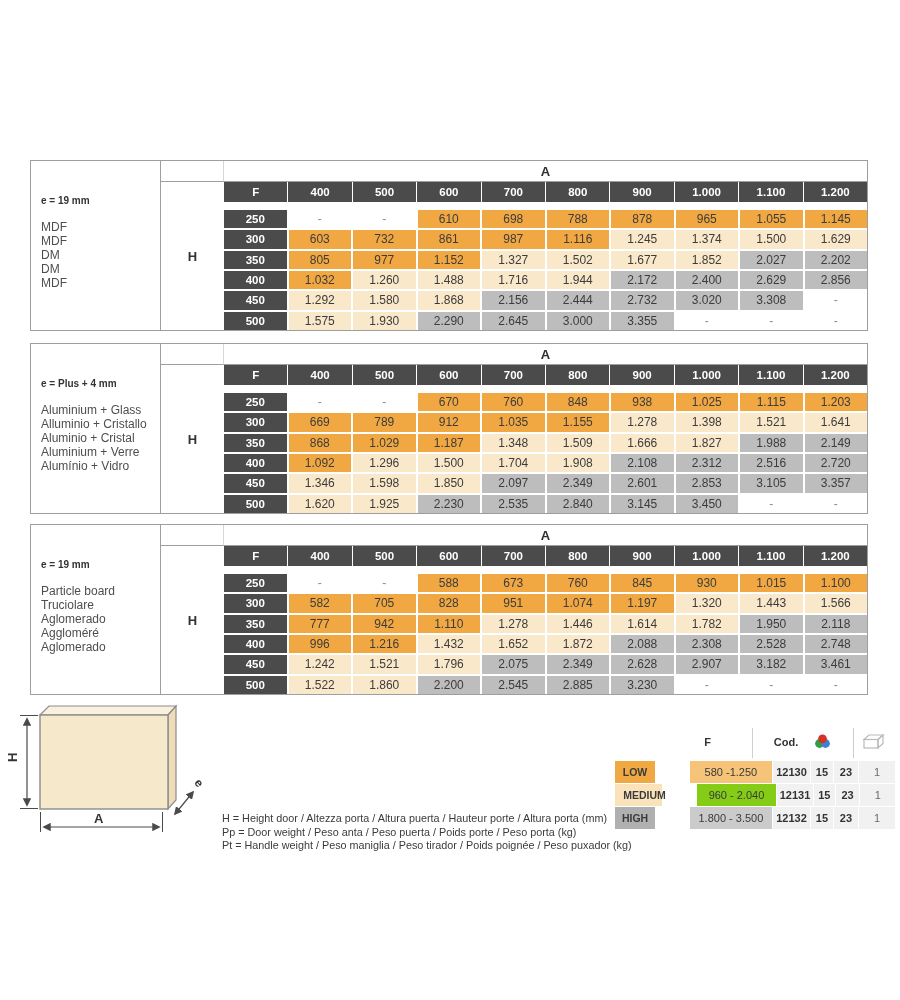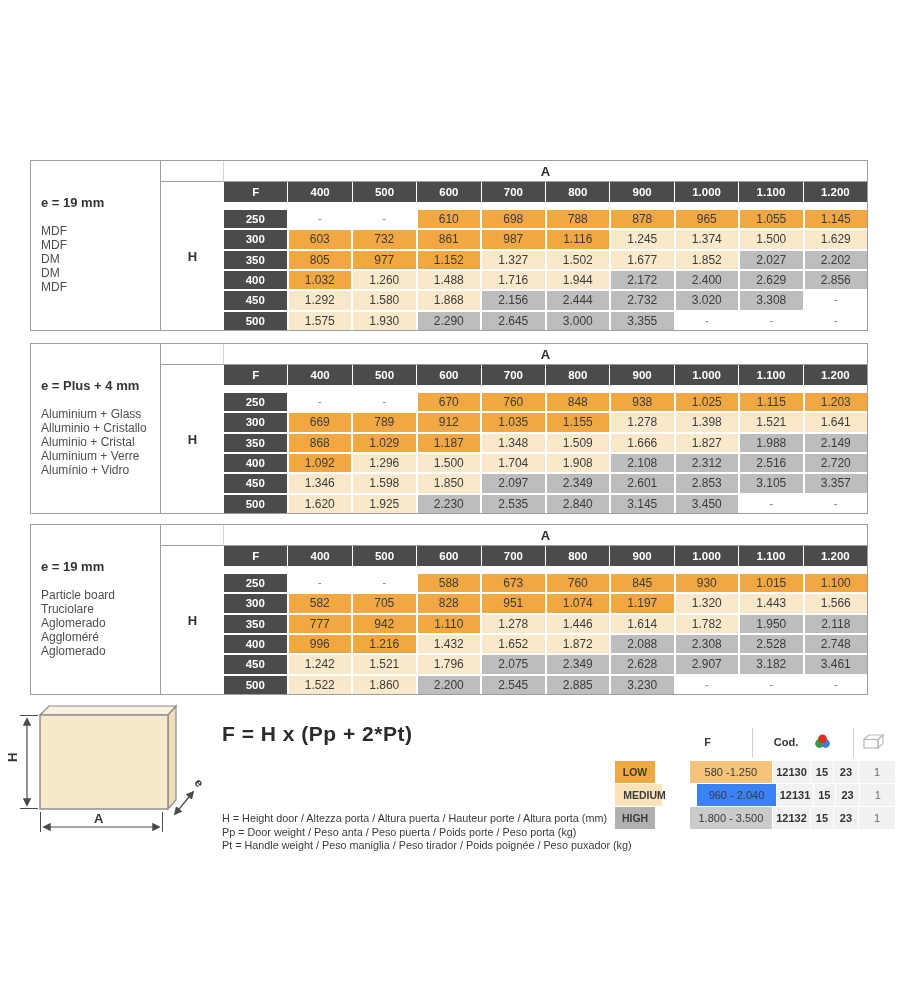--- a/index.html
+++ b/index.html
@@ -11,21 +11,21 @@
 
   
   .section {
     position:absolute; left:30px; width:838px; height:171px;
     border:1px solid #9e9e9e; background:#fff;
   }
   .labelcell {
     position:absolute; left:0; top:0; bottom:0; width:130px;
     border-right:1px solid #9e9e9e; padding:34px 10px 0 10px;
   }
-  .ethick { font-size:13px; font-weight:bold; color:#333; margin-bottom:14px; }
+  .ethick { font-size:10px; font-weight:bold; color:#333; margin-bottom:14px; }
   .mat { font-size:12px; line-height:14px; color:#4e4e4e; }
   .hcol { position:absolute; left:130px; top:0; bottom:0; width:63px; display:flex; flex-direction:column; }
   .hspacer { height:21px; border-bottom:1px solid #9e9e9e; border-right:1px solid #d6d6d6; }
   .hlabel { flex:1; display:flex; align-items:center; justify-content:center;
             font-weight:bold; font-size:13px; color:#333; }
   .tarea { position:absolute; left:193px; right:0; top:0; bottom:0; display:flex; flex-direction:column; }
   .arow { height:21px; border-bottom:1px solid #9e9e9e; display:flex; align-items:center;
           justify-content:center; font-weight:bold; font-size:13px; color:#2e2e2e; }
   .thead { height:20px; display:flex; gap:1px; background:#fff; }
   .thcell { flex:1; background:#4b4b4b; color:#fff; font-weight:bold; font-size:11.5px;
@@ -68,21 +68,21 @@
   .ot-code  { width:44px; background:#f1f1f1; display:flex; align-items:center; justify-content:center;
               font-size:11px; font-weight:bold; color:#333; }
   .ot-q     { width:25px; background:#f1f1f1; display:flex; align-items:center; justify-content:center;
               font-size:11px; font-weight:bold; color:#333; }
   .ot-q2    { width:29px; }
   .ot-pack  { width:42px; background:#f1f1f1; display:flex; align-items:center; justify-content:center;
               font-size:11px; color:#6b6b6b; }
   .low-label  { background:#f0a843; }
   .low-range  { background:#f5c478; }
   .med-label  { background:#fae2bb;padding-left:12px; }
-  .med-range  { background:#3b82f6; }
+  .med-range  { background:#84cc16; }
   .high-label { background:#b0b0b0; }
   .high-range { background:#cbcbcb; }
 </style>
 </head>
 <body>
 
 <div id="canvas">
 
   <div class="section" style="top:160px;">
       <div class="labelcell">
@@ -420,21 +420,20 @@
       <line x1="35.5" y1="110" x2="35.5" y2="130" stroke="#4a4a4a" stroke-width="1"></line>
       <line x1="157.5" y1="110" x2="157.5" y2="130" stroke="#4a4a4a" stroke-width="1"></line>
       <line x1="39" y1="125" x2="154" y2="125" stroke="#4a4a4a" stroke-width="1.2" marker-start="url(#arr)" marker-end="url(#arr)"></line>
       <text x="89" y="121" font-size="13" font-weight="bold" fill="#333">A</text>
 
       <line x1="170" y1="112" x2="188" y2="90" stroke="#4a4a4a" stroke-width="1.2" marker-start="url(#arr)" marker-end="url(#arr)"></line>
       <text x="191" y="84" font-size="12" font-weight="bold" fill="#333" transform="rotate(50 193 80)">e</text>
     </svg>
   </div>
 
-  <div class="formula">F = H x (Pp + 2*Pt)</div>
   <div class="legend">
     <div>H = Height door / Altezza porta / Altura puerta / Hauteur porte / Altura porta (mm)</div>
     <div>Pp = Door weight / Peso anta / Peso puerta / Poids porte / Peso porta (kg)</div>
     <div>Pt = Handle weight / Peso maniglia / Peso tirador / Poids poignée / Peso puxador (kg)</div>
   </div>
 
   <div class="ordertable">
     <div class="ot-head">
       <div class="ot-fhdr">F</div>
       <div class="ot-codhdr">

